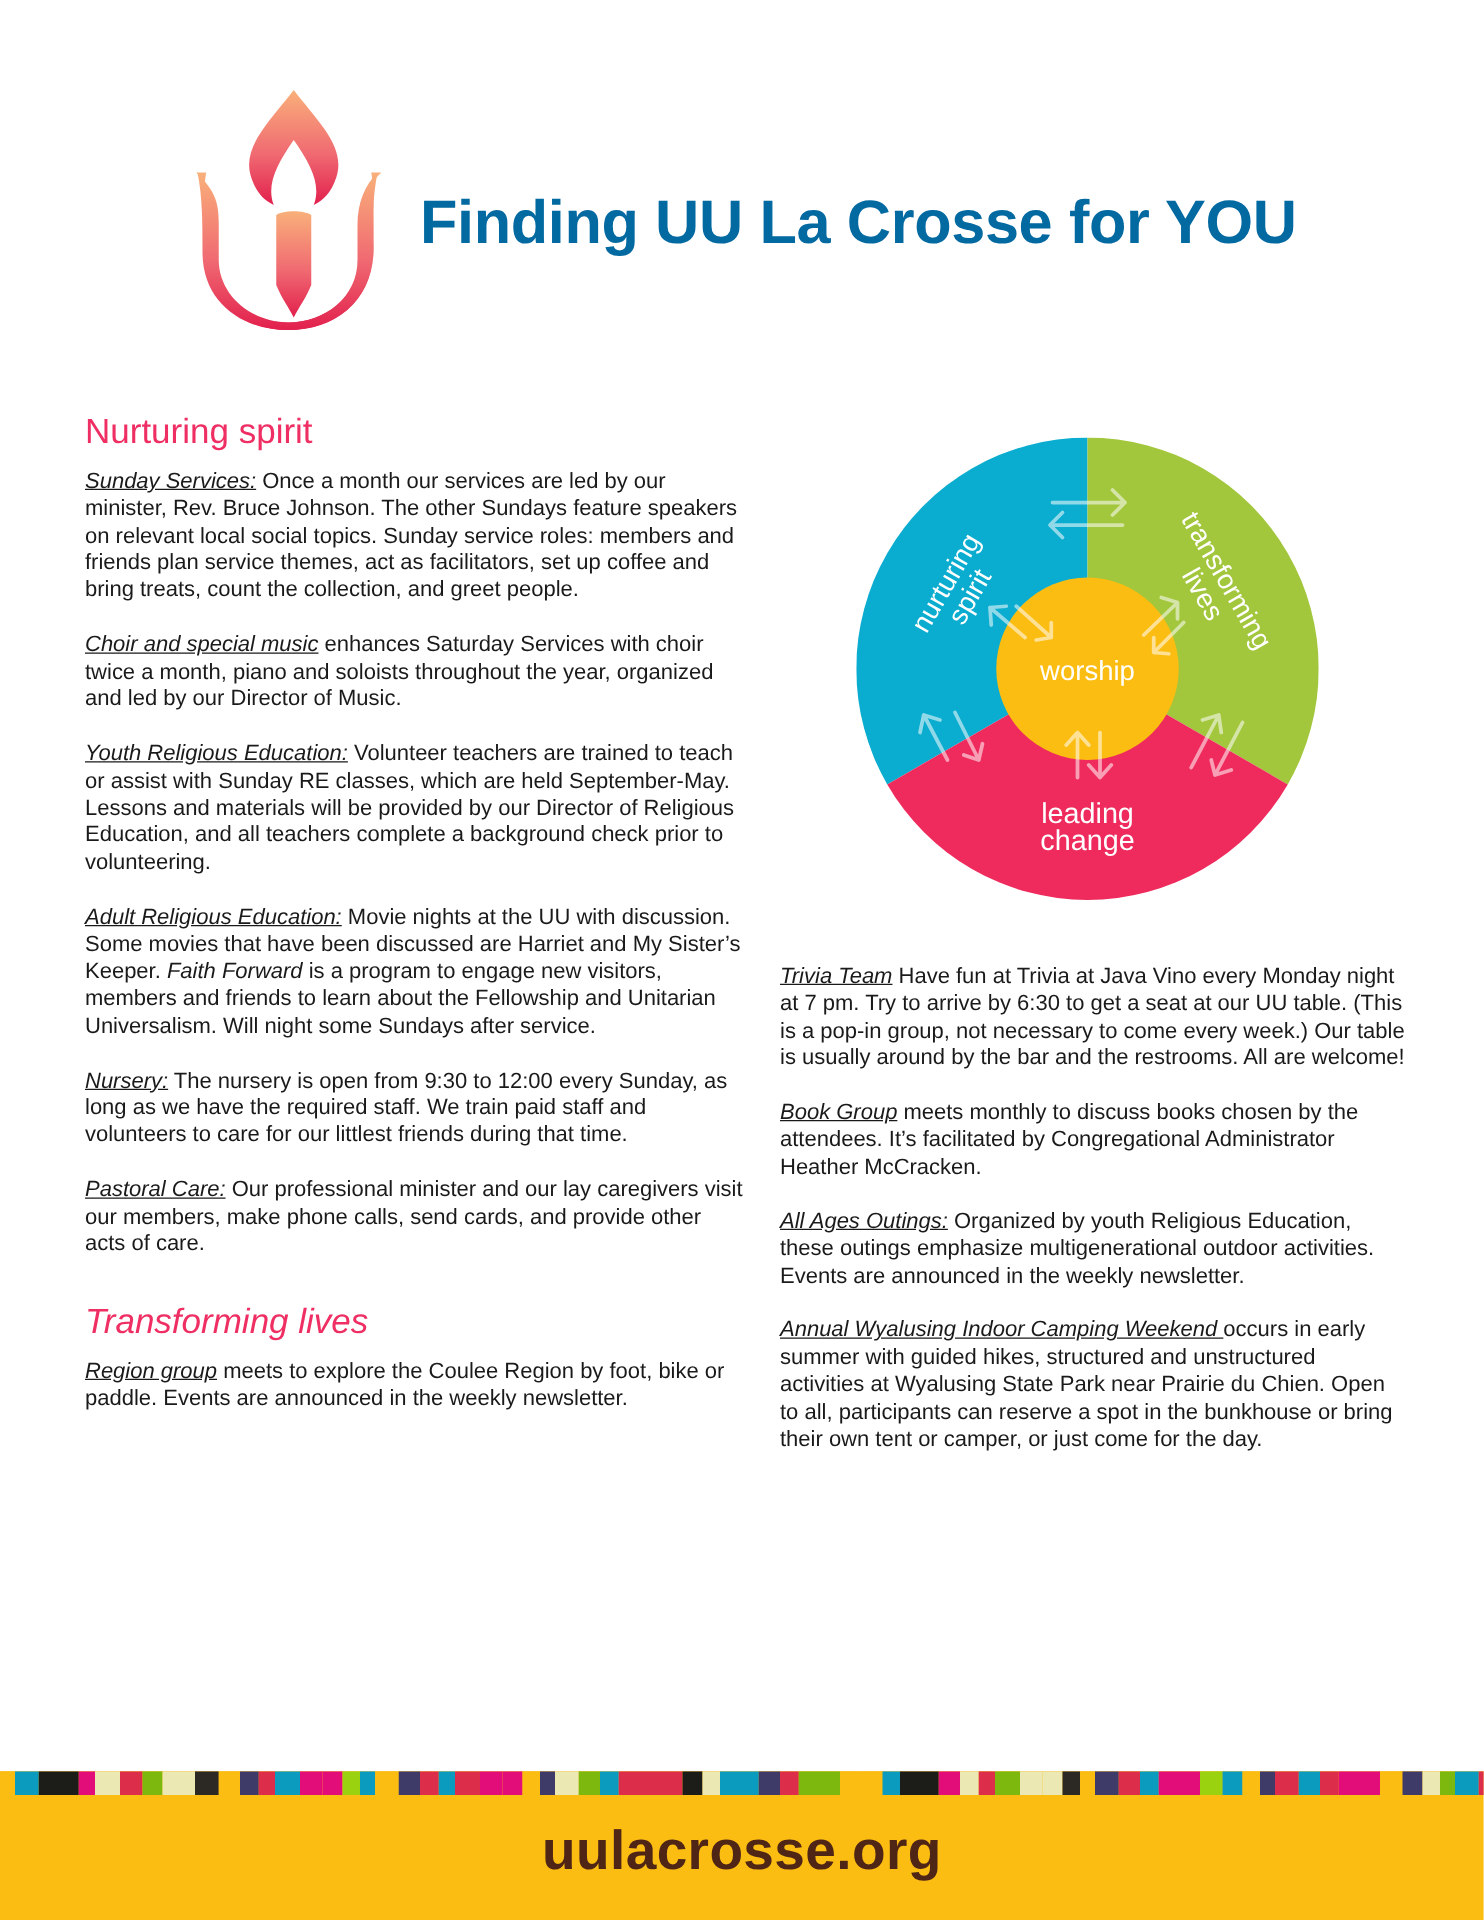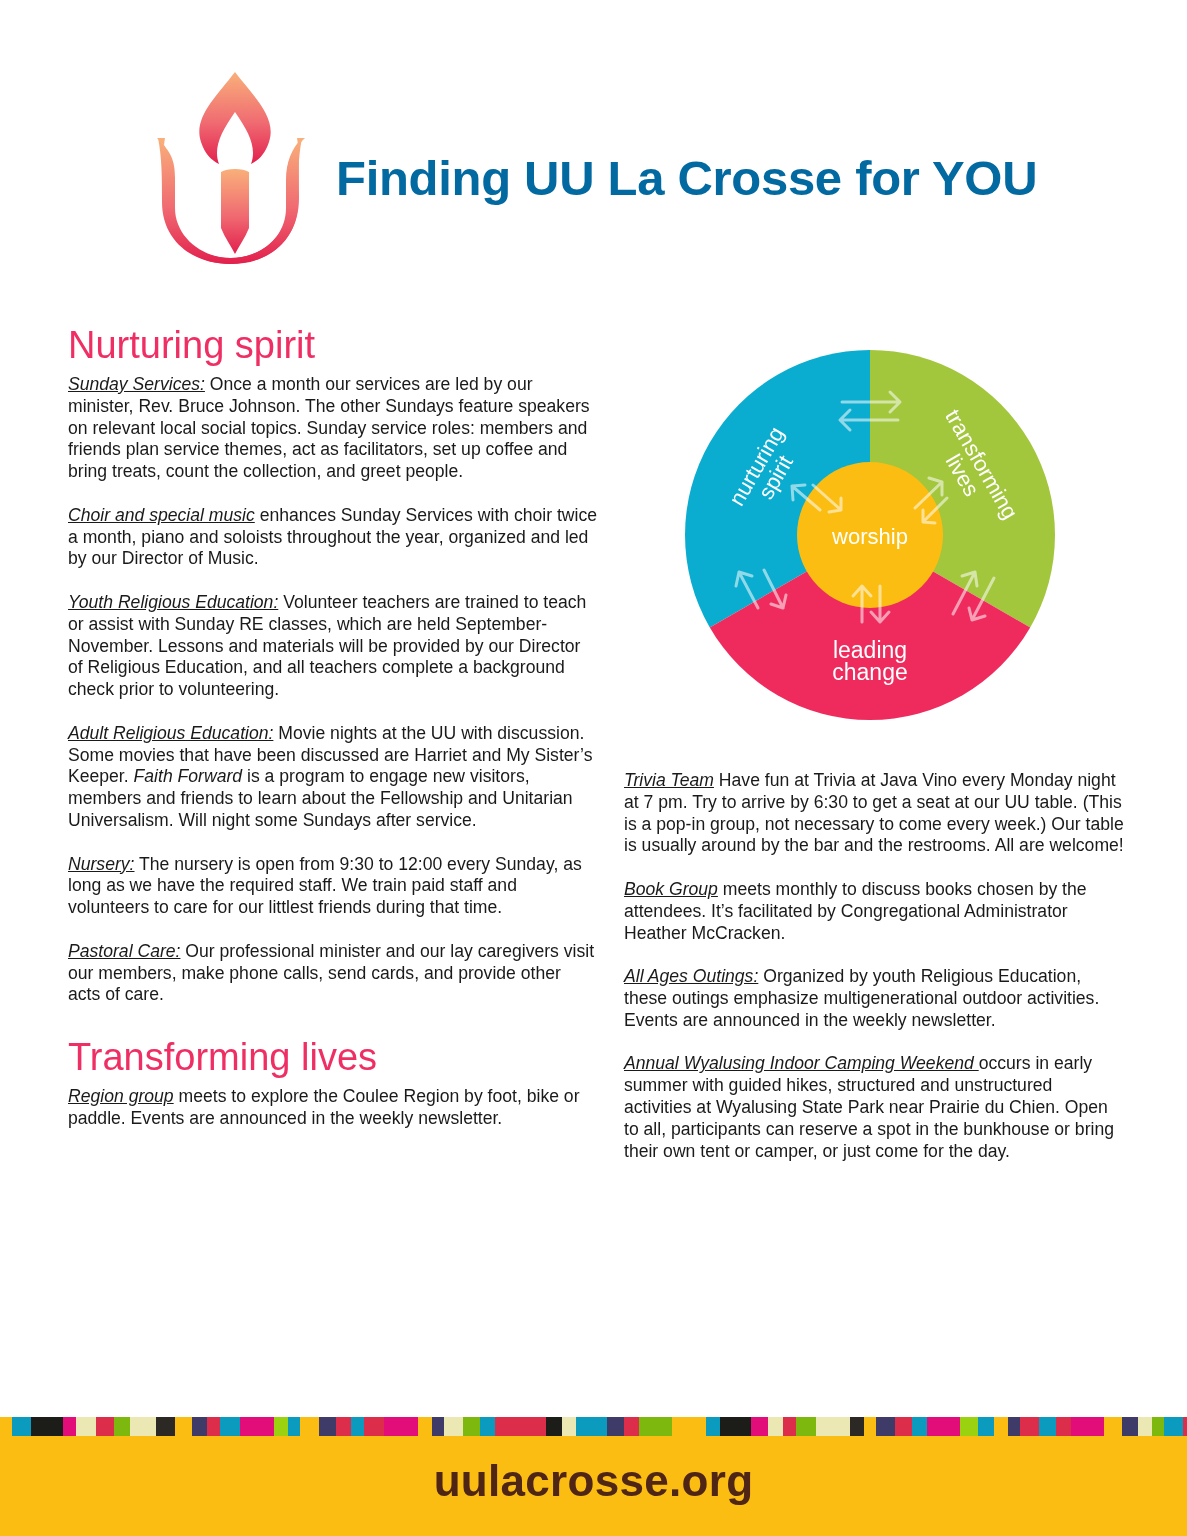--- a/index.html
+++ b/index.html
@@ -6,22 +6,22 @@
   html, body { width: 1187px; height: 1536px; background: #ffffff; overflow: hidden; }
   body { position: relative; font-family: "Liberation Sans", sans-serif; color: #1a1a1a; }
 
   .logo { position: absolute; left: 155px; top: 68px; width: 150px; height: 200px; }
   .title { position: absolute; left: 336px; top: 150px; font-family: "Liberation Sans", sans-serif;
            font-weight: bold; font-size: 49px; color: #0369a1; letter-spacing: -0.3px; white-space: nowrap; }
 
   .col-left { position: absolute; left: 68px; top: 322px; width: 530px; }
   .col-right { position: absolute; left: 624px; top: 770px; width: 500px; }
 
-  .section-heading { font-size: 38px; color: #ef2f63; font-weight: normal; line-height: 46px; margin-bottom: 6px; }
-  .section-heading.second { margin-top: 28px; }
+  .section-heading { font-size: 28px; color: #ef2f63; font-weight: normal; line-height: 46px; margin-bottom: 6px; }
+  .section-heading.second { margin-top: 28px; font-style: italic; }
 
   .para { font-size: 17.6px; line-height: 21.8px; margin-bottom: 21.8px; }
   .para .lead { font-style: italic; text-decoration: underline; }
   .para em { font-style: italic; margin-top: 16px; }
 
   .diagram { position: absolute; left: 685px; top: 350px; width: 370px; height: 370px; }
 
   .footer-stripe { position: absolute; left: 0; top: 1417px; width: 1187px; height: 19px; background: #fcbd12; display: flex; overflow: hidden; }
   .footer-stripe span { display: block; height: 19px; flex: 0 0 auto; }
   .footer { position: absolute; left: 0; top: 1436px; width: 1187px; height: 100px; background: #fcbd12; }
@@ -48,23 +48,23 @@
   <path d="M8 70 C 12 90, 12 110, 12 134 C 12 174, 44 196, 80 196 C 116 196, 148 174, 148 134 C 148 110, 148 90, 152 70 C 142 80, 136 94, 136 112 L 136 140 C 136 170, 110 190, 80 190 C 50 190, 24 170, 24 140 L 24 112 C 24 94, 18 80, 8 70 Z" fill="url(#lg)" transform="translate(-5,0)"></path>
 </svg>
 
 <div class="title">Finding UU La Crosse for YOU</div>
 
 <div class="col-left">
   <h2 class="section-heading">Nurturing spirit</h2>
 
   <p class="para"><span class="lead">Sunday Services:</span><span> Once a month our services are led by our minister, Rev. Bruce Johnson. The other Sundays feature speakers on relevant local social topics. Sunday service roles: members and friends plan service themes, act as facilitators, set up coffee and bring treats, count the collection, and greet people.</span></p>
 
-  <p class="para"><span class="lead">Choir and special music</span><span> enhances Sunday Services with choir twice a month, piano and soloists throughout the year, organized and led by our Director of Music.</span></p>
-
-  <p class="para"><span class="lead">Youth Religious Education:</span><span> Volunteer teachers are trained to teach or assist with Sunday RE classes, which are held September-November. Lessons and materials will be provided by our Director of Religious Education, and all teachers complete a background check prior to volunteering.</span></p>
+  <p class="para"><span class="lead">Choir and special music</span><span> enhances Saturday Services with choir twice a month, piano and soloists throughout the year, organized and led by our Director of Music.</span></p>
+
+  <p class="para"><span class="lead">Youth Religious Education:</span><span> Volunteer teachers are trained to teach or assist with Sunday RE classes, which are held September-May. Lessons and materials will be provided by our Director of Religious Education, and all teachers complete a background check prior to volunteering.</span></p>
 
   <p class="para"><span class="lead">Adult Religious Education:</span><span> Movie nights at the UU with discussion. Some movies that have been discussed are Harriet and My Sister’s Keeper. </span><em>Faith Forward</em><span> is a program to engage new visitors, members and friends to learn about the Fellowship and Unitarian Universalism. Will night some Sundays after service.</span></p>
 
   <p class="para"><span class="lead">Nursery:</span><span> The nursery is open from 9:30 to 12:00 every Sunday, as long as we have the required staff. We train paid staff and volunteers to care for our littlest friends during that time.</span></p>
 
   <p class="para"><span class="lead">Pastoral Care:</span><span> Our professional minister and our lay caregivers visit our members, make phone calls, send cards, and provide other acts of care.</span></p>
 
   <h2 class="section-heading second">Transforming lives</h2>
 
 

